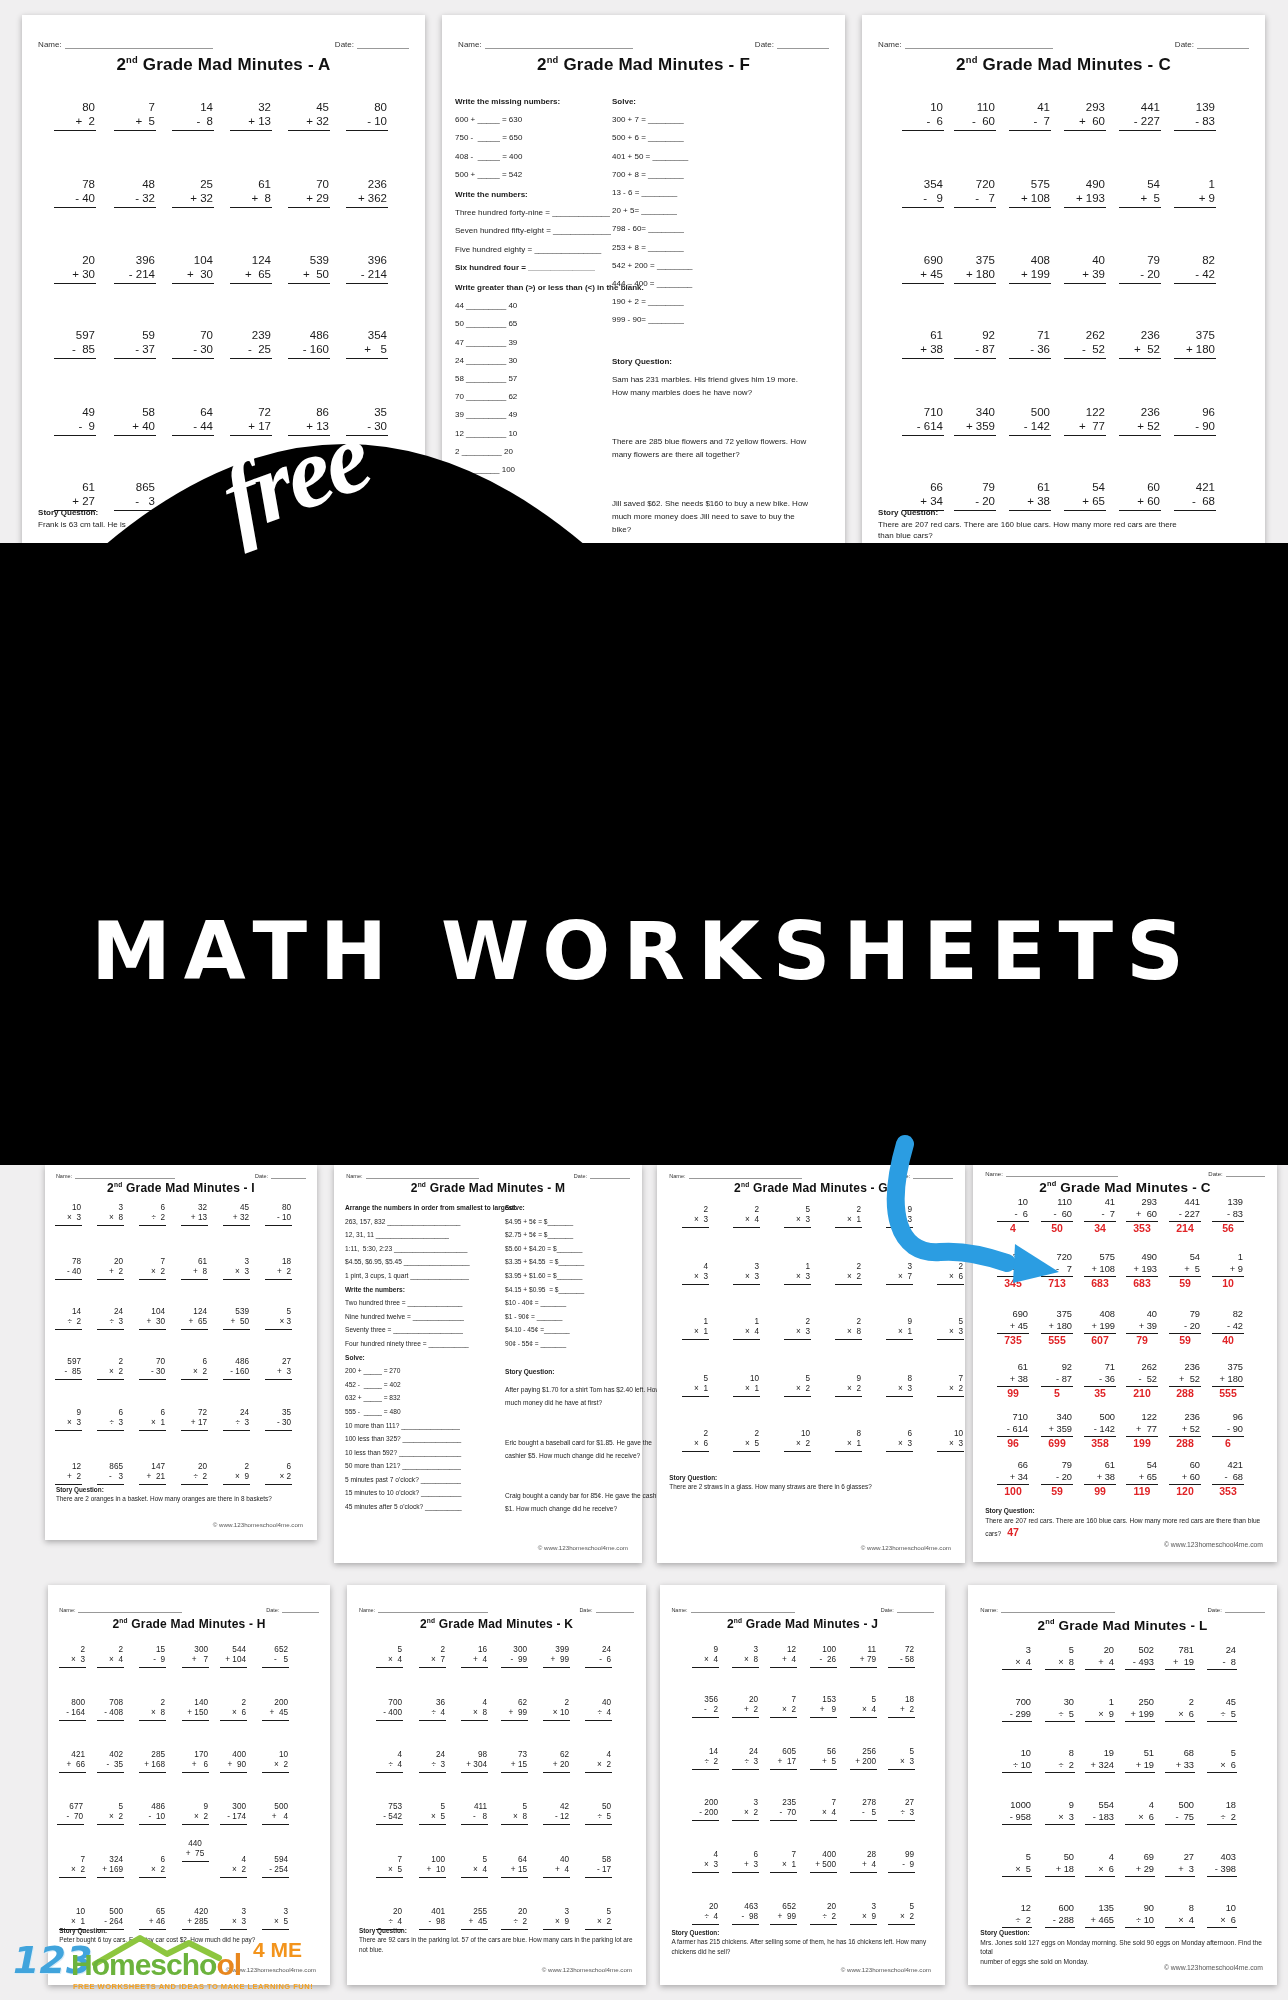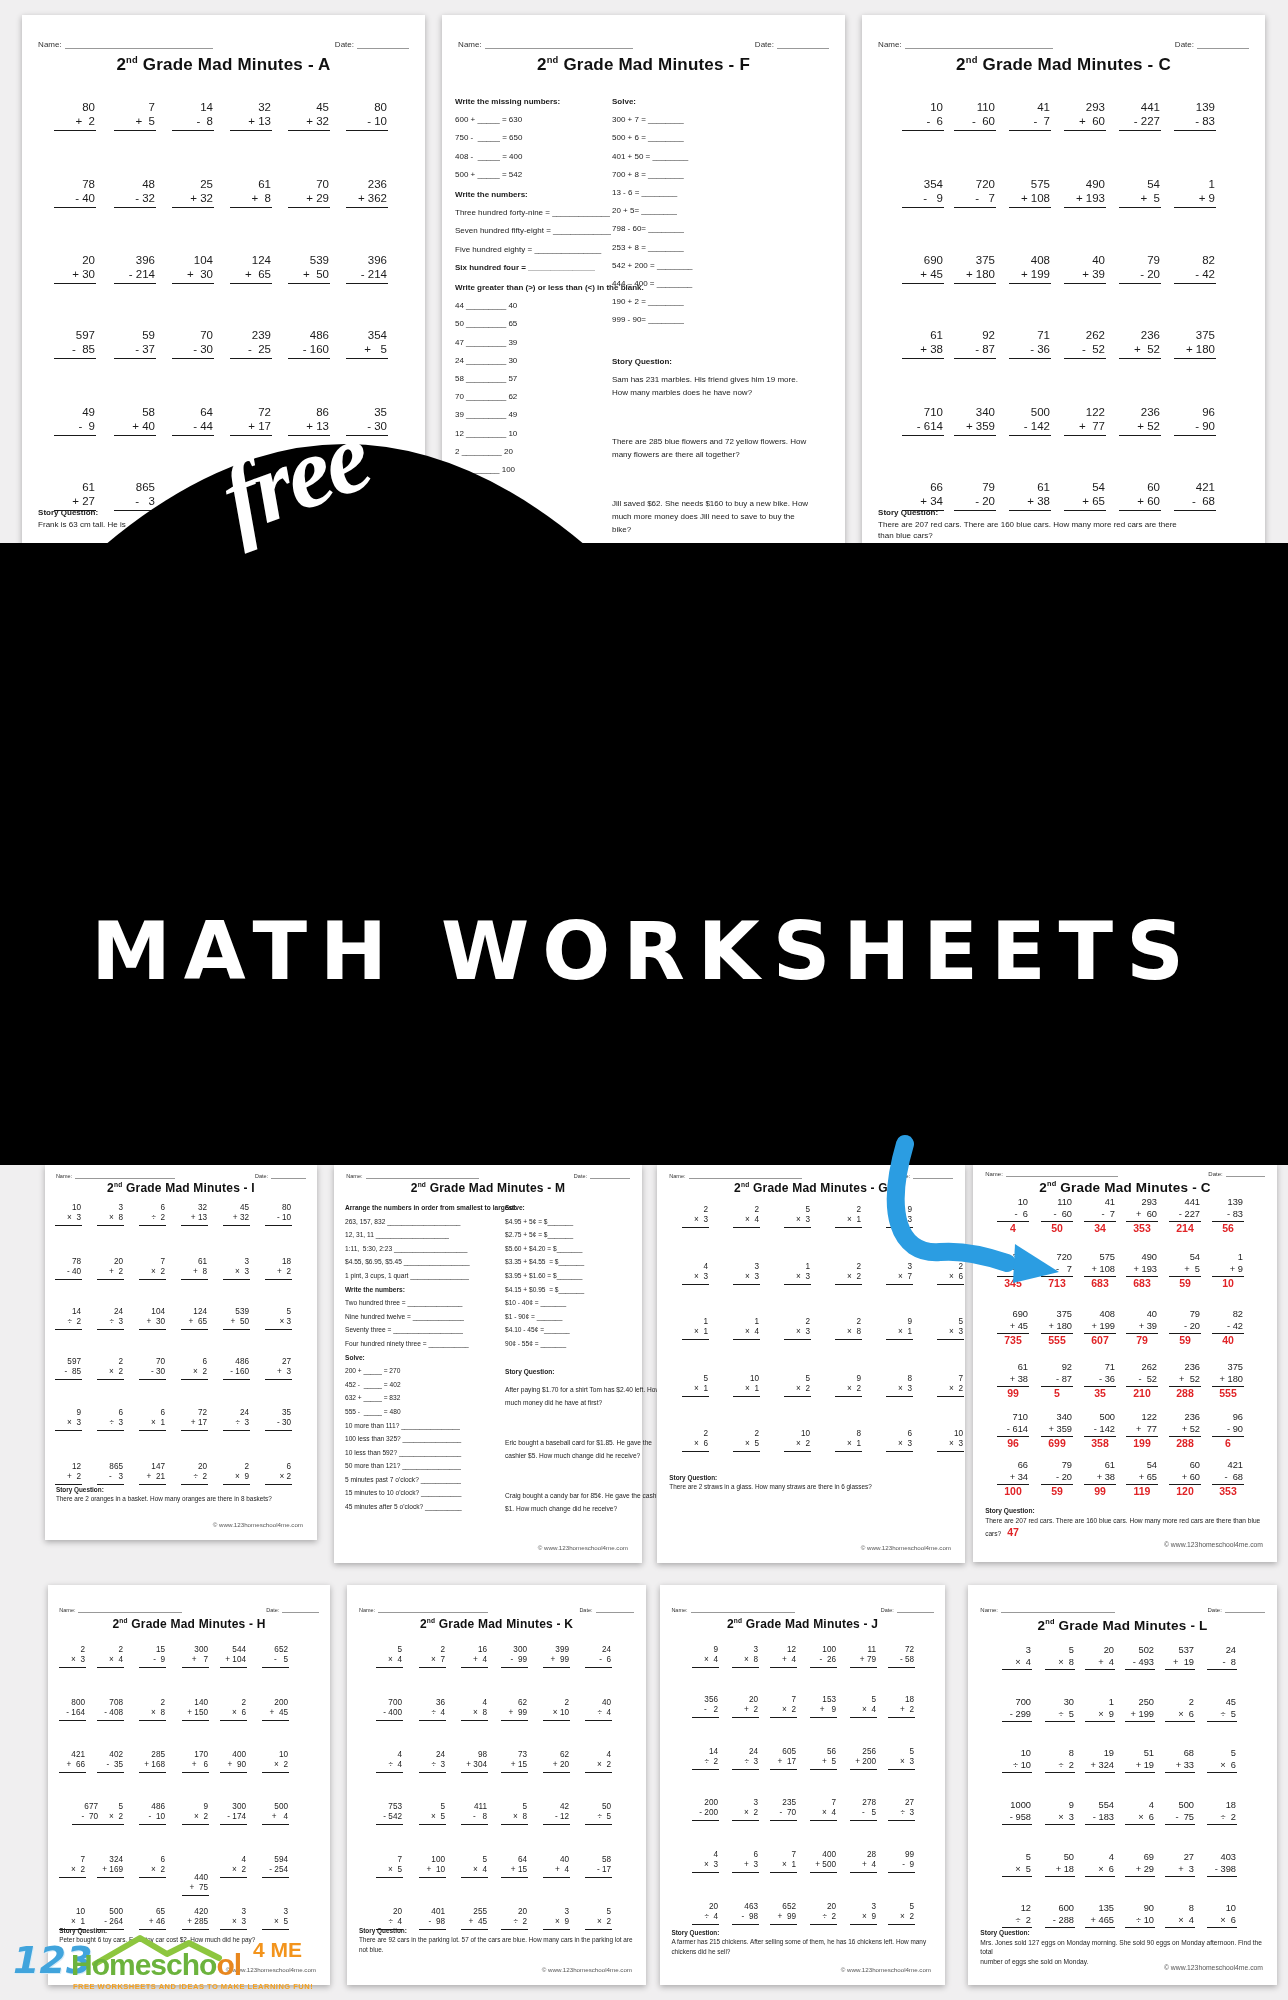--- a/index.html
+++ b/index.html
@@ -1059,21 +1059,21 @@
         <div class="pb">+   6</div>
       </div>
       <div class="prob" style="left: 172px; top: 165px; width: 27px;">
         <div class="pt">400</div>
         <div class="pb">+  90</div>
       </div>
       <div class="prob" style="left: 214px; top: 165px; width: 27px;">
         <div class="pt">10</div>
         <div class="pb">×  2</div>
       </div>
-      <div class="prob" style="left: 24px; top: 217px; width: 27px;">
+      <div class="prob" style="left: 9px; top: 217px; width: 27px;">
         <div class="pt">677</div>
         <div class="pb">-  70</div>
       </div>
       <div class="prob" style="left: 49px; top: 217px; width: 27px;">
         <div class="pt">5</div>
         <div class="pb">×  2</div>
       </div>
       <div class="prob" style="left: 91px; top: 217px; width: 27px;">
         <div class="pt">486</div>
         <div class="pb">-  10</div>
@@ -1095,21 +1095,21 @@
         <div class="pb">×  2</div>
       </div>
       <div class="prob" style="left: 49px; top: 270px; width: 27px;">
         <div class="pt">324</div>
         <div class="pb">+ 169</div>
       </div>
       <div class="prob" style="left: 91px; top: 270px; width: 27px;">
         <div class="pt">6</div>
         <div class="pb">×  2</div>
       </div>
-      <div class="prob" style="left: 134px; top: 288px; width: 27px;">
+      <div class="prob" style="left: 134px; top: 254px; width: 27px; text-align: center;">
         <div class="pt">440</div>
         <div class="pb">+  75</div>
       </div>
       <div class="prob" style="left: 172px; top: 270px; width: 27px;">
         <div class="pt">4</div>
         <div class="pb">×  2</div>
       </div>
       <div class="prob" style="left: 214px; top: 270px; width: 27px;">
         <div class="pt">594</div>
         <div class="pb">- 254</div>
@@ -1481,21 +1481,21 @@
       </div>
       <div class="prob" style="left: 117px; top: 60px; width: 30px;">
         <div class="pt">20</div>
         <div class="pb">+  4</div>
       </div>
       <div class="prob" style="left: 157px; top: 60px; width: 30px;">
         <div class="pt">502</div>
         <div class="pb">- 493</div>
       </div>
       <div class="prob" style="left: 197px; top: 60px; width: 30px;">
-        <div class="pt">537</div>
+        <div class="pt">781</div>
         <div class="pb">+  19</div>
       </div>
       <div class="prob" style="left: 239px; top: 60px; width: 30px;">
         <div class="pt">24</div>
         <div class="pb">-  8</div>
       </div>
       <div class="prob" style="left: 34px; top: 112px; width: 30px;">
         <div class="pt">700</div>
         <div class="pb">- 299</div>
       </div>

